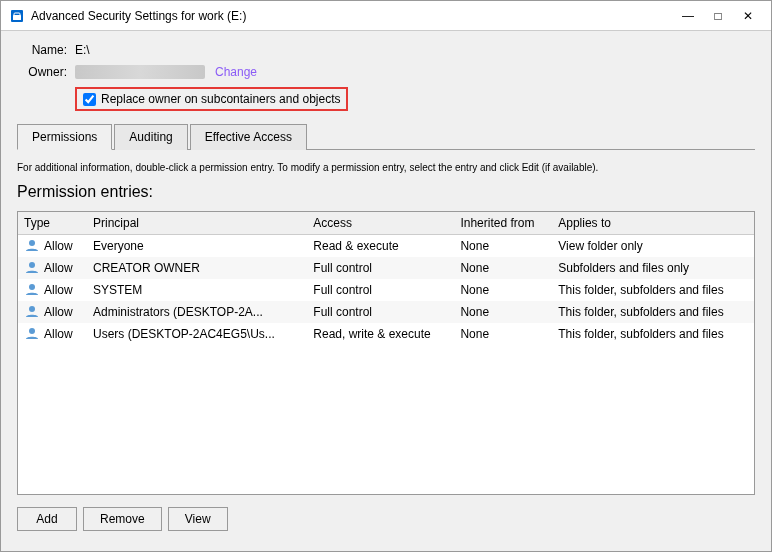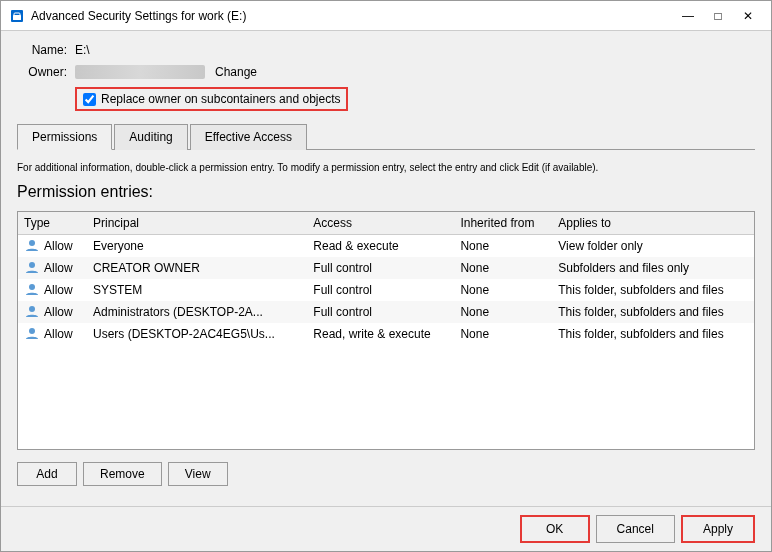--- a/index.html
+++ b/index.html
@@ -7,21 +7,21 @@
     .window { width: 772px; height: 552px; background: #f0f0f0; border: 1px solid #999; box-shadow: 2px 2px 8px rgba(0,0,0,0.3); display: flex; flex-direction: column; }
     .titlebar { background: #fff; display: flex; align-items: center; padding: 6px 8px; border-bottom: 1px solid #ccc; height: 30px; }
     .titlebar-icon { width: 16px; height: 16px; margin-right: 6px; }
     .titlebar-title { flex: 1; font-size: 12px; font-weight: normal; }
     .titlebar-controls { display: flex; gap: 0; }
     .titlebar-btn { width: 30px; height: 20px; border: none; background: transparent; cursor: pointer; font-size: 12px; display: flex; align-items: center; justify-content: center; }
     .content { flex: 1; padding: 12px 16px; display: flex; flex-direction: column; gap: 6px; overflow: hidden; }
     .field-row { display: flex; align-items: center; gap: 8px; margin-bottom: 2px; }
     .field-label { width: 50px; text-align: right; font-size: 12px; }
     .field-value { font-size: 12px; }
-    .field-value.link { color: #000000; cursor: pointer; text-decoration: none; }
+    .field-value.link { color: #8b5cf6; cursor: pointer; text-decoration: none; }
     .owner-value-area { display: flex; align-items: center; gap: 10px; }
     .owner-blurred { width: 130px; height: 14px; background: linear-gradient(90deg, #c8c8c8 0%, #d8d8d8 50%, #c8c8c8 100%); border-radius: 2px; }
     .tabs { display: flex; border-bottom: 1px solid #999; margin-bottom: 6px; }
     .tab { padding: 5px 14px; border: 1px solid #999; border-bottom: none; background: #e8e8e8; cursor: pointer; font-size: 12px; margin-right: 2px; position: relative; top: 1px; }
     .tab.active { background: #f0f0f0; border-bottom: 1px solid #f0f0f0; z-index: 1; }
     .info-text { font-size: 10px; margin-bottom: 4px; }
     .section-label { font-size: 16px; margin-bottom: 4px; }
     .table-container { border: 1px solid #999; flex: 1; overflow-y: auto; background: #fff; margin-bottom: 6px; min-height: 0; }
     .perm-table { width: 100%; border-collapse: collapse; }
     .perm-table th { background: #f0f0f0; border-bottom: 1px solid #ccc; padding: 4px 6px; text-align: left; font-weight: normal; font-size: 12px; white-space: nowrap; }
@@ -200,18 +200,13 @@
     </div>
 
     <div class="btn-row">
       <button class="btn">Add</button>
       <button class="btn">Remove</button>
       <button class="btn">View</button>
     </div>
 
   </div>
 
-  <div class="footer">
-    <button class="footer-btn">OK</button>
-    <button class="footer-btn cancel-btn">Cancel</button>
-    <button class="footer-btn">Apply</button>
-  </div>
 </div>
 
 </body></html>

